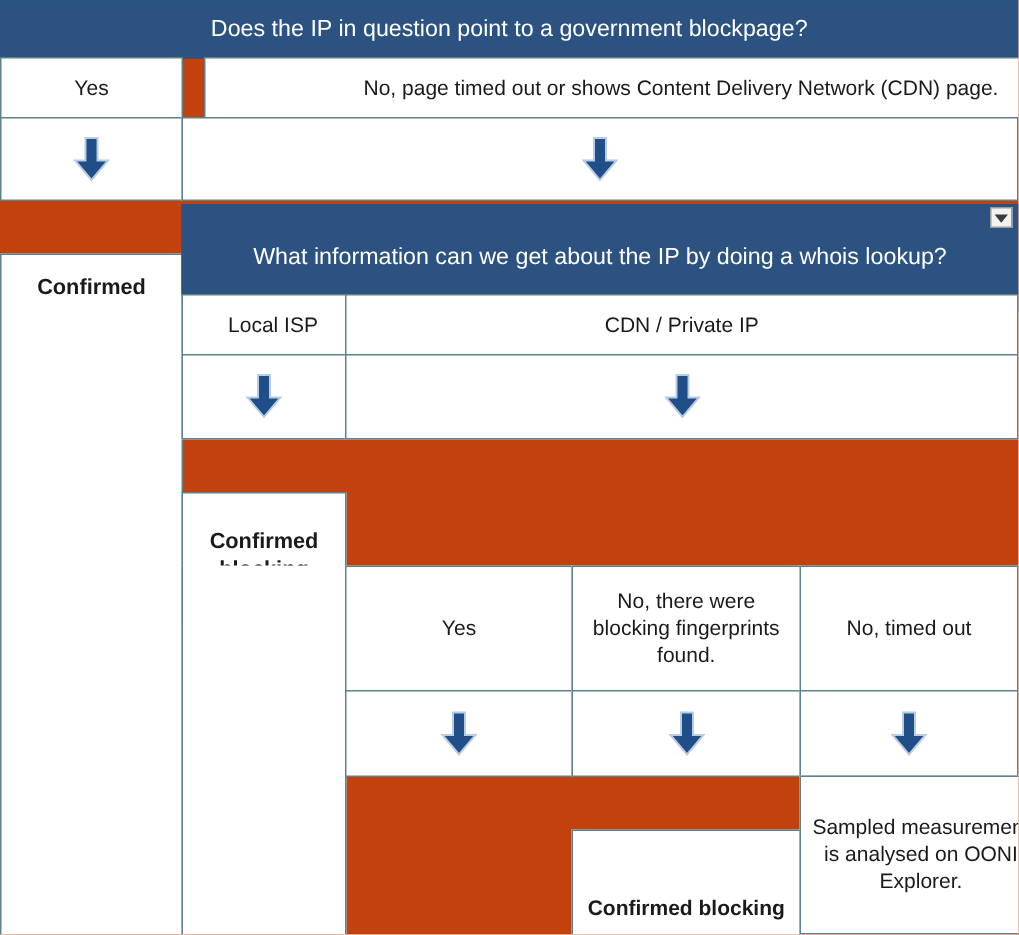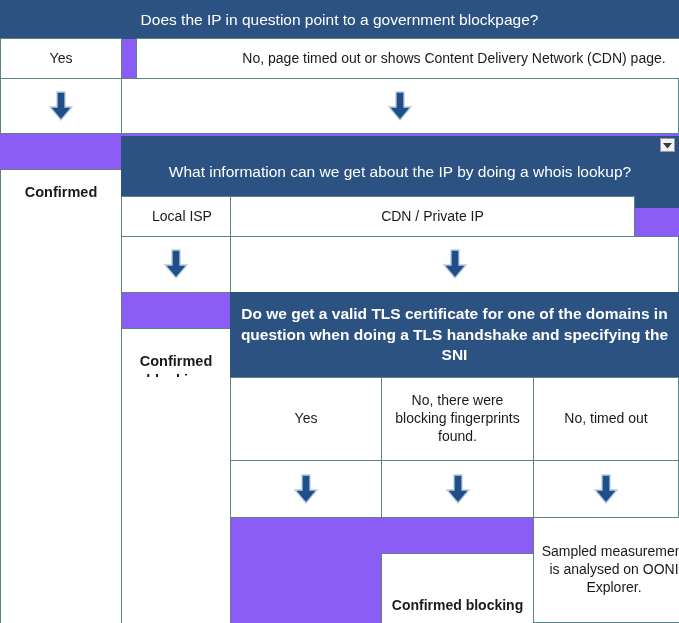--- a/index.html
+++ b/index.html
@@ -9,21 +9,21 @@
   }
   body {
     font-family: "Liberation Sans", sans-serif;
     -webkit-font-smoothing: antialiased;
   }
   #sheet {
     position: relative;
     width: 679px;
     height: 623px;
     overflow: hidden;
-    background: #8b5cf6;
+    background: #c2410c;
   }
   .cell {
     position: absolute;
     box-sizing: border-box;
     display: flex;
     align-items: center;
     justify-content: center;
     text-align: center;
     font-size: 14px;
     color: #1a1a1a;
@@ -103,37 +103,36 @@
   <div class="dropdown-btn" style="left:660px; top:138px;">
     <svg width="9" height="7" viewBox="0 0 9 7">
       <polygon points="0,1 9,1 4.5,6.5" fill="#3b3b3b"></polygon>
     </svg>
   </div>
 
   <div class="leftcol-fill" style="left:0px; top:198px; width:122px; height:425px;"></div>
 
   <div class="cell" style="left:121px; top:196px; width:122px; height:41px;">Local ISP</div>
 
-  <div class="cell" style="left:230px; top:196px; width:405px; height:41px;">CDN / Private IP</div>
+  <div class="cell" style="left:230px; top:196px; width:449px; height:41px;">CDN / Private IP</div>
 
   <div class="cell arrow-cell" style="left:121px; top:236px; width:110px; height:57px;">
     <svg class="arrow" viewBox="0 0 26 31">
       <polygon points="9,1 17,1 17,16 24,16 13,29 2,16 9,16" fill="#1f4e89" stroke="#b8cce4" stroke-width="1.3"></polygon>
     </svg>
   </div>
 
   <div class="cell arrow-cell" style="left:230px; top:236px; width:449px; height:57px;">
     <svg class="arrow" viewBox="0 0 26 31">
       <polygon points="9,1 17,1 17,16 24,16 13,29 2,16 9,16" fill="#1f4e89" stroke="#b8cce4" stroke-width="1.3"></polygon>
     </svg>
   </div>
 
   <div class="cell bold" style="left:121px; top:292px; width:110px; height:86px; font-size:14.5px;">Confirmed blocking</div>
 
-  <div class="cell blue" style="left:230px; top:292px; width:449px; height:86px; font-size:15.5px; font-weight:bold; line-height:1.35; padding:4px 8px;">Do we get a valid TLS certificate for one of the domains in question when doing a TLS handshake and specifying the SNI</div>
 
   <div class="cell blank" style="left:121px; top:377px; width:110px; height:246px; border-left:1px solid #5d8287; border-right:1px solid #5d8287;"></div>
 
   <div class="cell" style="left:230px; top:377px; width:152px; height:84px;">Yes</div>
 
   <div class="cell" style="left:533px; top:377px; width:146px; height:84px;">No, timed out</div>
 
   <div class="cell" style="left:381px; top:377px; width:153px; height:84px;">No, there were blocking fingerprints found.</div>
 
   <div class="cell arrow-cell" style="left:230px; top:460px; width:152px; height:58px;">

